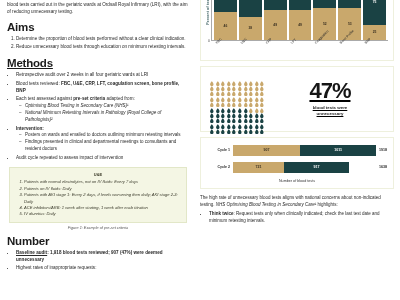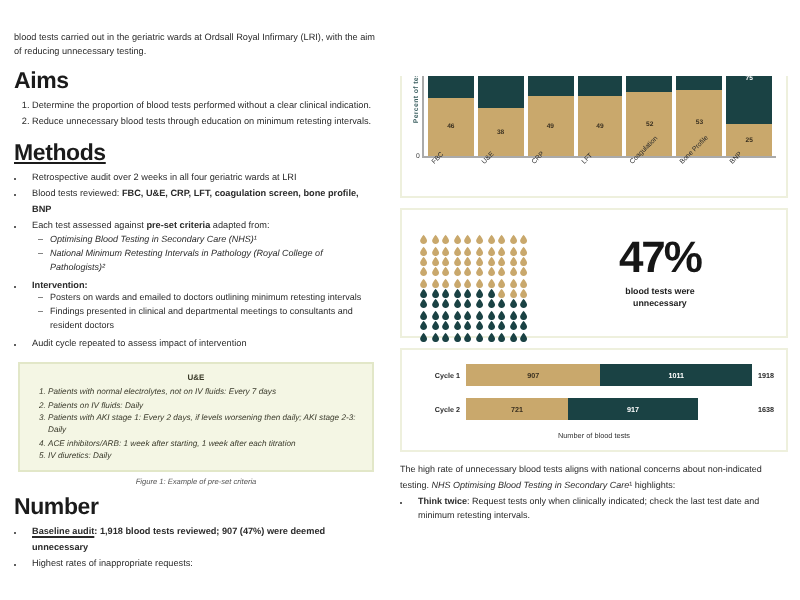--- a/index.html
+++ b/index.html
@@ -7,21 +7,20 @@
     width: 400px; height: 300px;
     background: #ffffff;
     font-family: "Liberation Sans", sans-serif;
     overflow: hidden;
   }
   #poster {
     position: relative;
     width: 400px; height: 300px;
     display: flex;
     background: #ffffff;
-    align-items: center;
   }
 
   
   .col-left {
     width: 197px;
     padding: 0 8px 0 7px;
     position: relative;
     overflow: hidden;
   }
   .col-right {
@@ -192,21 +191,21 @@
   .picto-grid {
     display: grid;
     grid-template-columns: repeat(10, 5.6px);
     grid-auto-rows: 5.4px;
     gap: 0px;
   }
   .drop {
     width: 5.6px; height: 5.4px;
     display: block;
   }
-  .picto-text { flex: 1; text-align: center; }
+  .picto-text { flex: 1; text-align: center; text-decoration: underline; }
   .big-pct {
     font-size: 22px;
     font-weight: bold;
     color: #161616;
     letter-spacing: -1px;
     line-height: 1;
   }
   .pct-sub {
     font-size: 4.4px;
     font-weight: bold;

